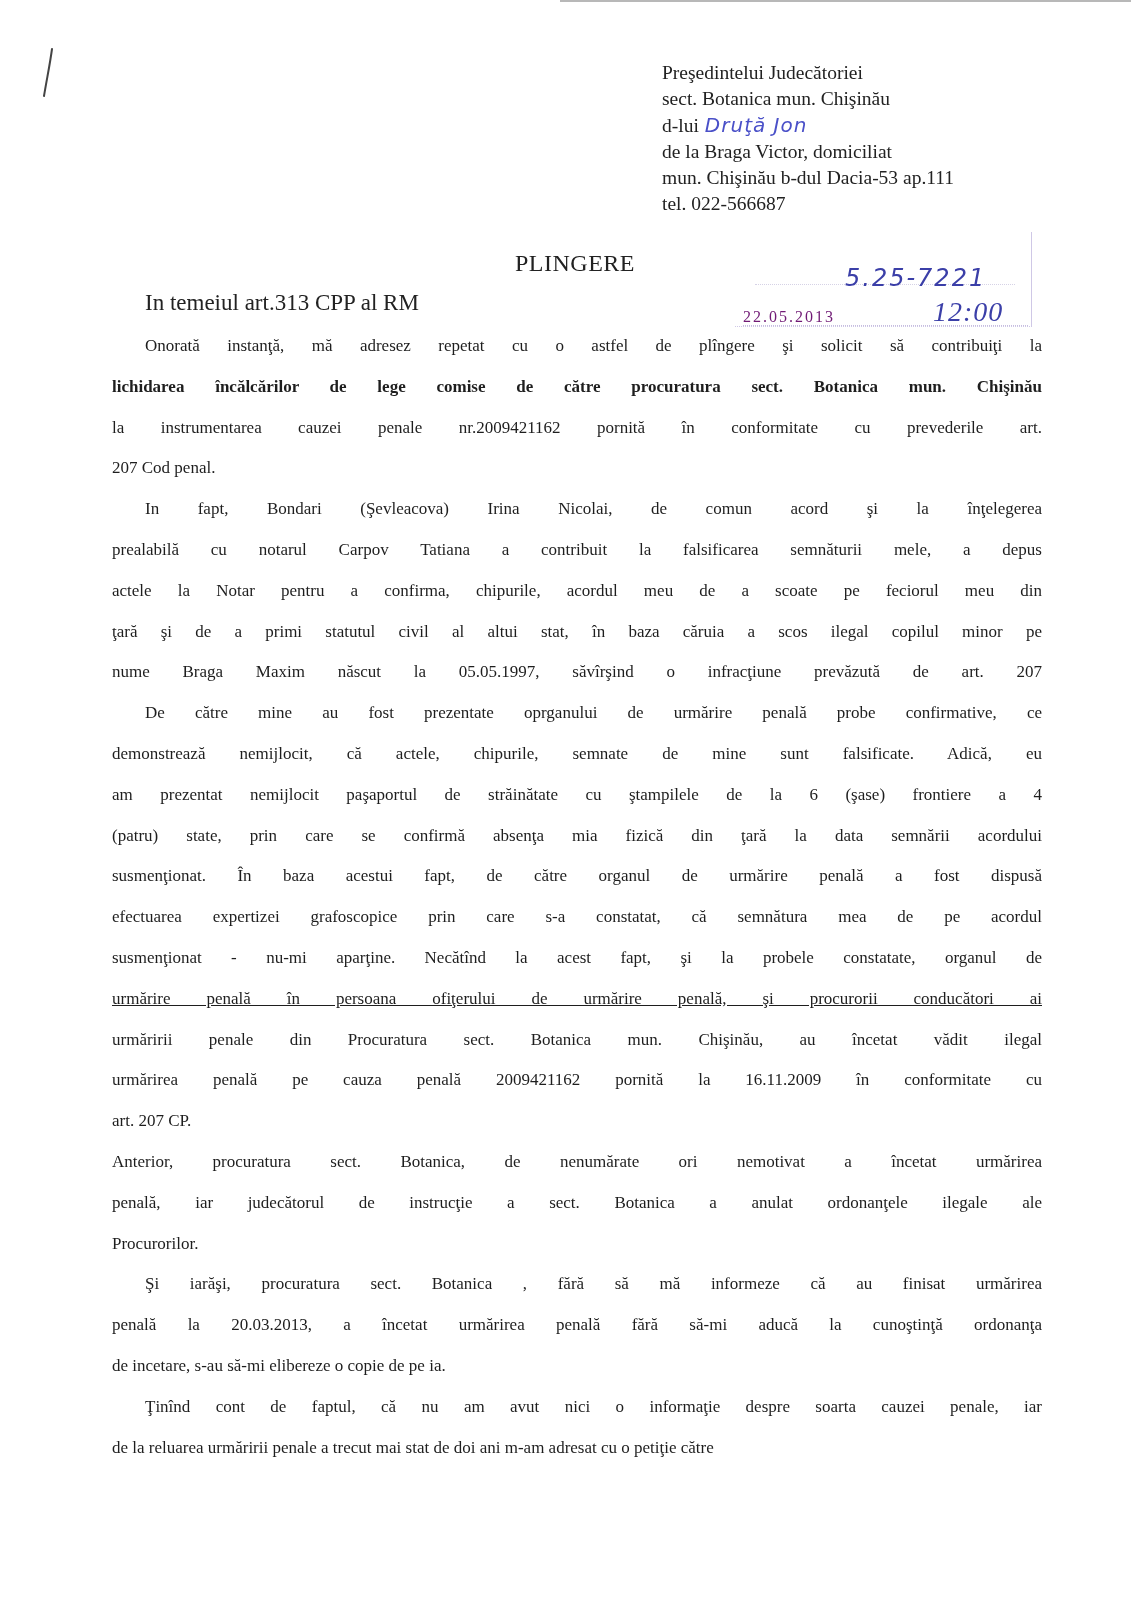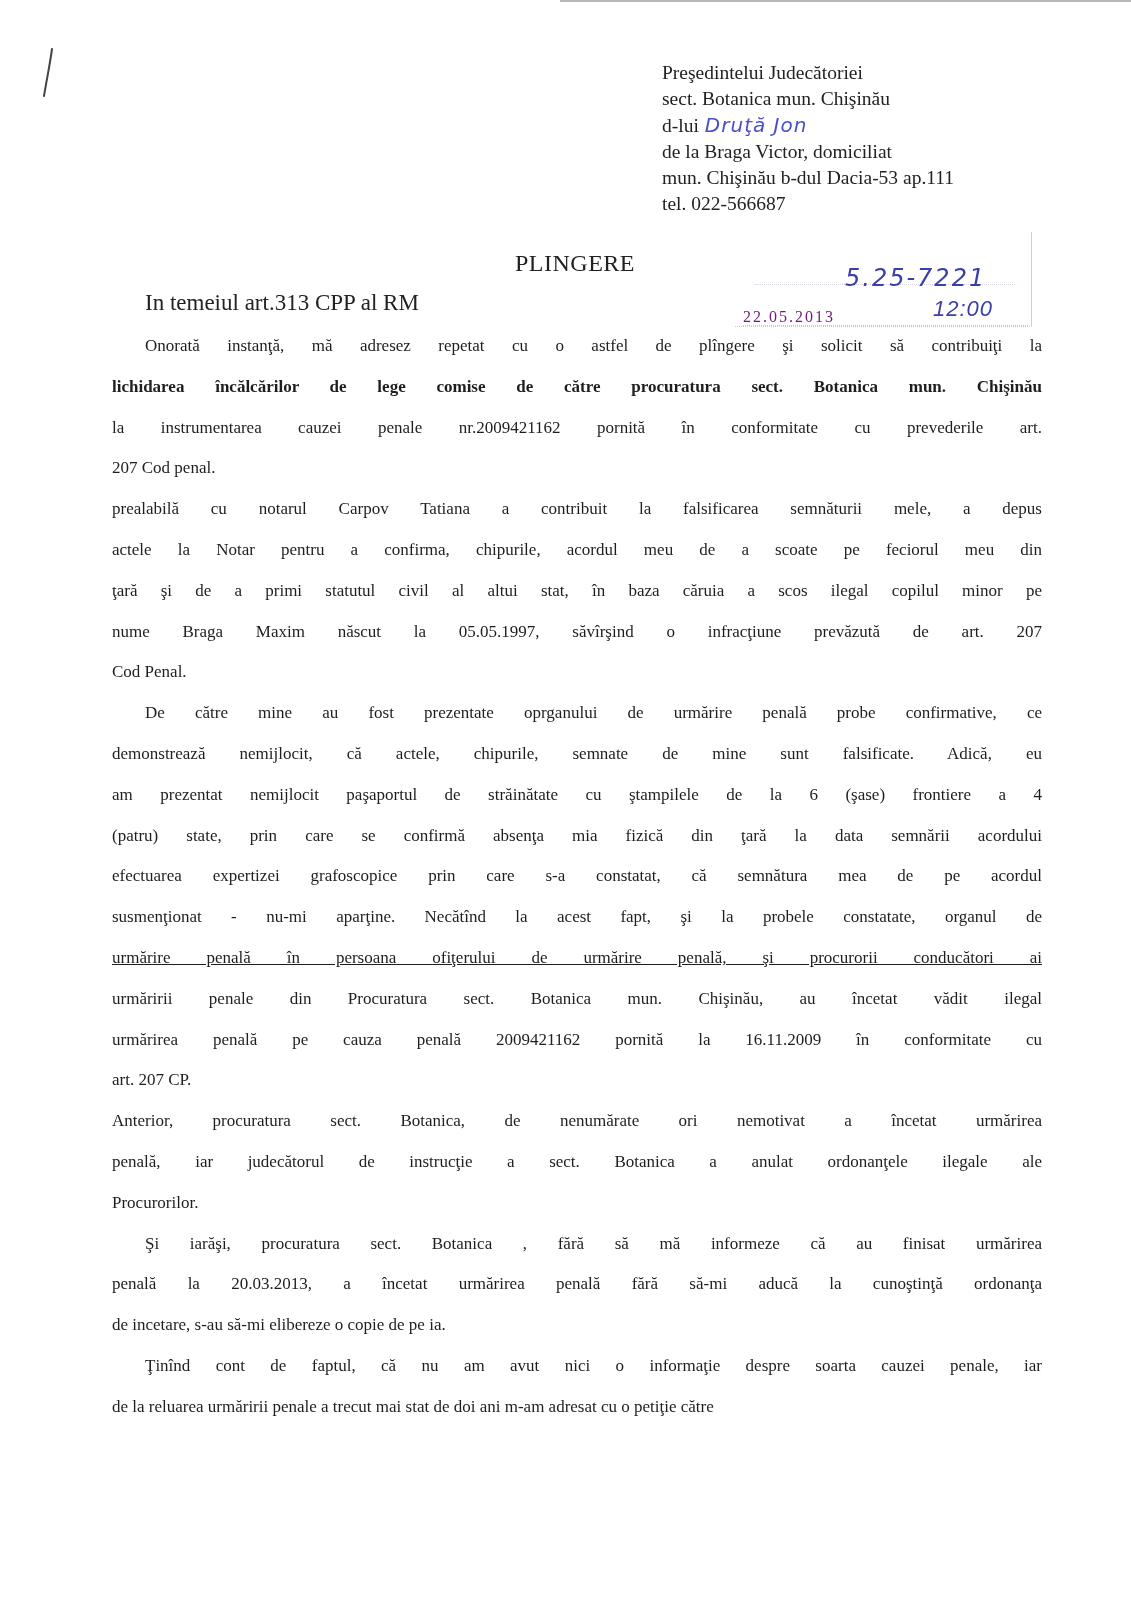--- a/index.html
+++ b/index.html
@@ -29,22 +29,22 @@
     }
     .stamp .dots1 { position: absolute; left: 20px; top: 52px; width: 260px; border-top: 1px dotted #d6d2e6; }
     .stamp .dots2 { position: absolute; left: 8px; top: 93px; width: 285px; border-top: 1px dotted #c6bde0; }
     .stamp .reg-no {
       position: absolute; left: 110px; top: 32px;
       font-family: "DejaVu Sans", sans-serif; font-style: italic;
       color: #3b3fa8; font-size: 24px; letter-spacing: 2px;
     }
     .stamp .reg-time {
       position: absolute; left: 198px; top: 64px;
-      font-family: Liberation Sans, sans-serif; font-style: italic;
-      color: #3b3fa8; font-size: 22px; letter-spacing: 1px;
+      font-family: Liberation Serif, serif; font-style: italic;
+      color: #3b3fa8; font-size: 28px; letter-spacing: 1px;
     }
     .stamp .reg-date {
       position: absolute; left: 8px; top: 76px;
       font-family: Liberation Serif, serif;
       color: #701a75; font-size: 16px; letter-spacing: 2px;
     }
     .title {
       position: absolute; left: 515px; top: 250px;
       font-size: 24px; letter-spacing: 0.5px; color: #222;
     }
@@ -92,31 +92,32 @@
 <div class="basis">In temeiul art.313 CPP al RM</div>
 
 <div class="body-text" id="body-text">
     <p>
       <span class="line">Onorată instanţă, mă adresez repetat cu o astfel de plîngere şi solicit să contribuiţi la</span>
       <span class="line" style="text-indent: 0px; font-weight: bold;">lichidarea încălcărilor de lege comise de către procuratura sect. Botanica mun. Chişinău</span>
       <span class="line" style="text-indent: 0px;">la instrumentarea cauzei penale nr.2009421162 pornită în conformitate cu prevederile art.</span>
       <span class="line" style="text-align-last: left; text-indent: 0px;">207 Cod penal.</span>
     </p>
     <p>
+      <span class="line">In fapt, Bondari (Şevleacova) Irina Nicolai, de comun acord şi la înţelegerea</span>
       <span class="line" style="text-indent: 0px;">prealabilă cu notarul Carpov Tatiana a contribuit la falsificarea semnăturii mele, a depus</span>
       <span class="line" style="text-indent: 0px;">actele la Notar pentru a confirma, chipurile, acordul meu de a scoate pe feciorul meu din</span>
       <span class="line" style="text-indent: 0px;">ţară şi de a primi statutul civil al altui stat, în baza căruia a scos ilegal copilul minor pe</span>
       <span class="line" style="text-indent: 0px;">nume Braga Maxim născut la 05.05.1997, săvîrşind o infracţiune prevăzută de art. 207</span>
-      <span class="line" style="text-align-last: left; text-indent: 0px;">Cod Penal.</span>
     </p>
     <p>
       <span class="line">De către mine au fost prezentate oprganului de urmărire penală probe confirmative, ce</span>
       <span class="line" style="text-indent: 0px;">demonstrează nemijlocit, că actele, chipurile, semnate de mine sunt falsificate. Adică, eu</span>
       <span class="line" style="text-indent: 0px;">am prezentat nemijlocit paşaportul de străinătate cu ştampilele de la 6 (şase) frontiere a 4</span>
       <span class="line" style="text-indent: 0px;">(patru) state, prin care se confirmă absenţa mia fizică din ţară la data semnării acordului</span>
+      <span class="line" style="text-indent: 0px;">susmenţionat. În baza acestui fapt, de către organul de urmărire penală a fost dispusă</span>
       <span class="line" style="text-indent: 0px;">efectuarea expertizei grafoscopice prin care s-a constatat, că semnătura mea de pe acordul</span>
       <span class="line" style="text-indent: 0px;">susmenţionat - nu-mi aparţine. Necătînd la acest fapt, şi la probele constatate, organul de</span>
       <span class="line" style="text-indent: 0px; text-decoration: underline;">urmărire penală în persoana ofiţerului de urmărire penală, şi procurorii conducători ai</span>
       <span class="line" style="text-indent: 0px;">urmăririi penale din Procuratura sect. Botanica mun. Chişinău, au încetat vădit ilegal</span>
       <span class="line" style="text-indent: 0px;">urmărirea penală pe cauza penală 2009421162 pornită la 16.11.2009 în conformitate cu</span>
       <span class="line" style="text-align-last: left; text-indent: 0px;">art. 207 CP.</span>
     </p>
     <p class="noindent">
       <span class="line">Anterior, procuratura sect. Botanica, de nenumărate ori nemotivat a încetat urmărirea</span>
       <span class="line" style="text-indent: 0px;">penală, iar judecătorul de instrucţie a sect. Botanica a anulat ordonanţele ilegale ale</span>

